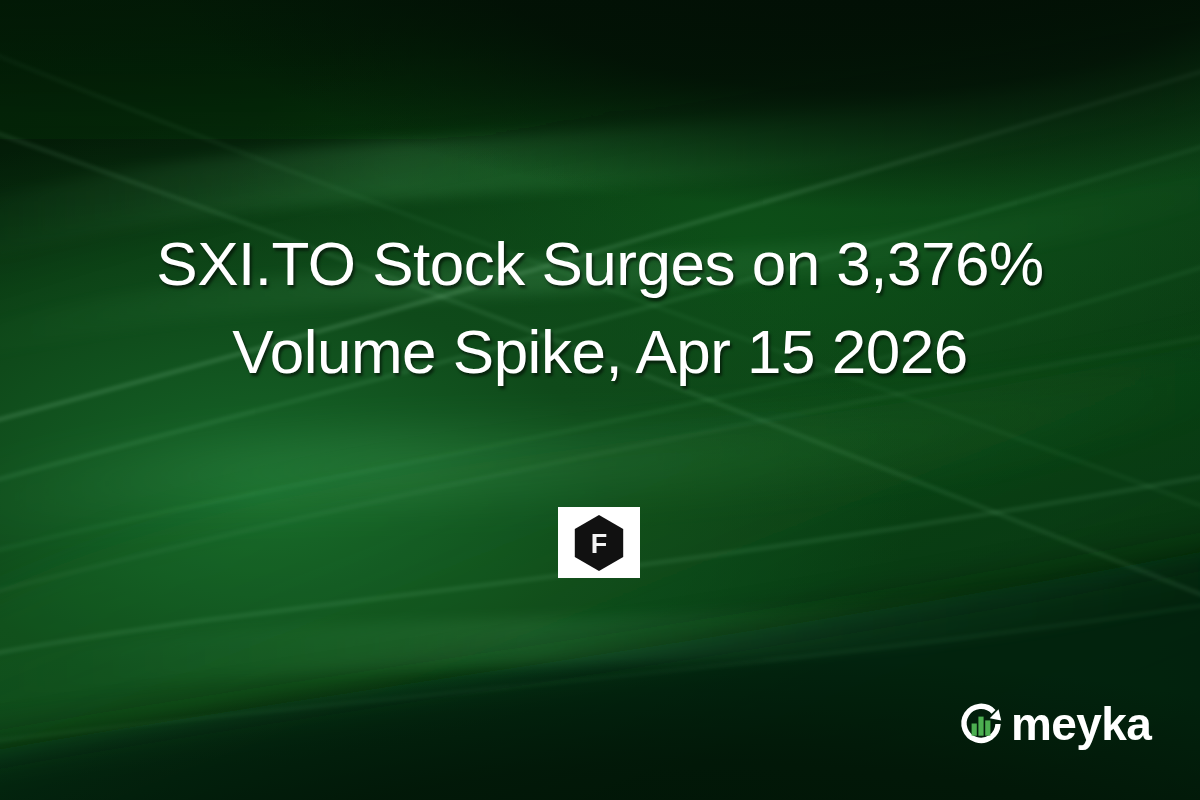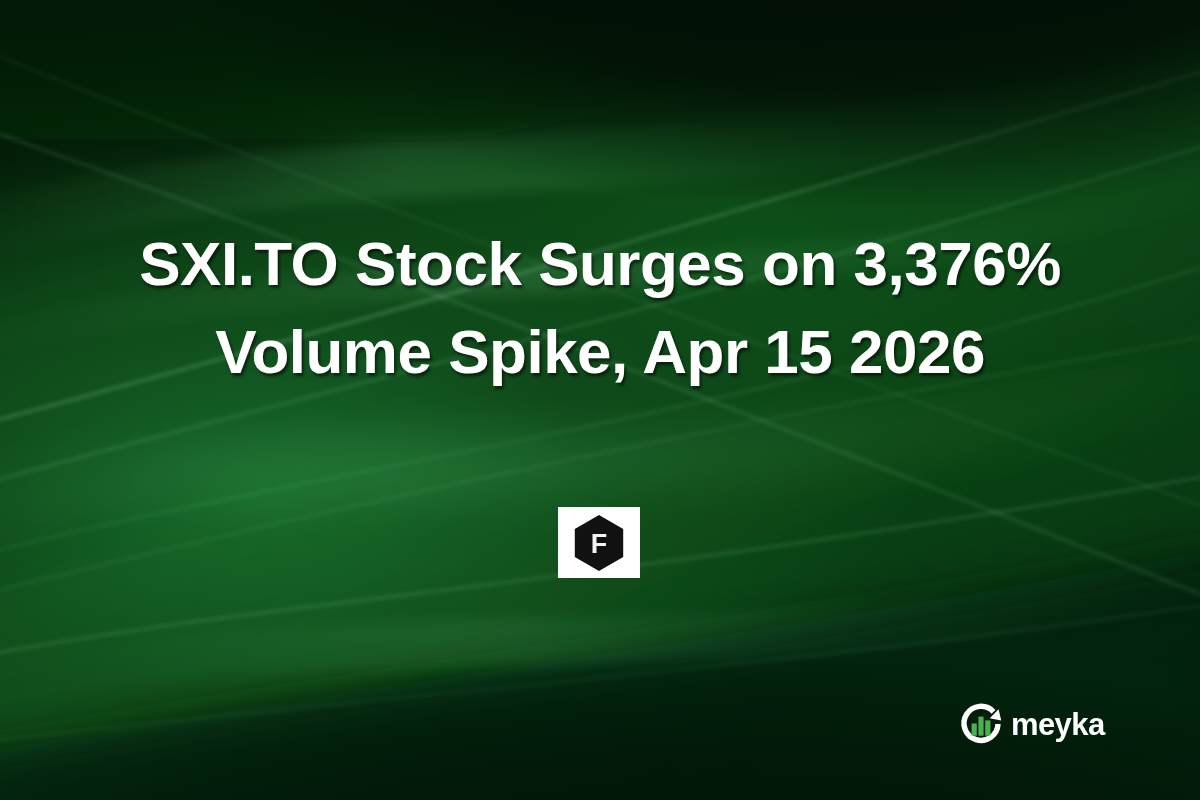--- a/index.html
+++ b/index.html
@@ -43,21 +43,21 @@
   
   #headline {
     position: absolute;
     left: 60px;
     top: 178px;
     width: 1080px;
     text-align: center;
     color: #ffffff;
     font-size: 62px;
     line-height: 88px;
-    font-weight: 700;
+    font-weight: 400;
     letter-spacing: -0.5px;
     text-shadow: 2px 3px 3px rgba(0,0,0,0.55);
     white-space: pre-line;
   }
 
   
   #badge {
     position: absolute;
     left: 558px;
     top: 507px;
@@ -82,21 +82,21 @@
     left: 957px;
     top: 696px;
     height: 56px;
     display: flex;
     align-items: center;
     gap: 6px;
   }
   #brand-mark { display: block; }
   #brand-name {
     color: #ffffff;
-    font-size: 31px;
+    font-size: 46px;
     font-weight: 700;
     letter-spacing: -0.6px;
     line-height: 1;
   }
 </style>
 </head>
 <body>
 
 <div id="stage">
 

